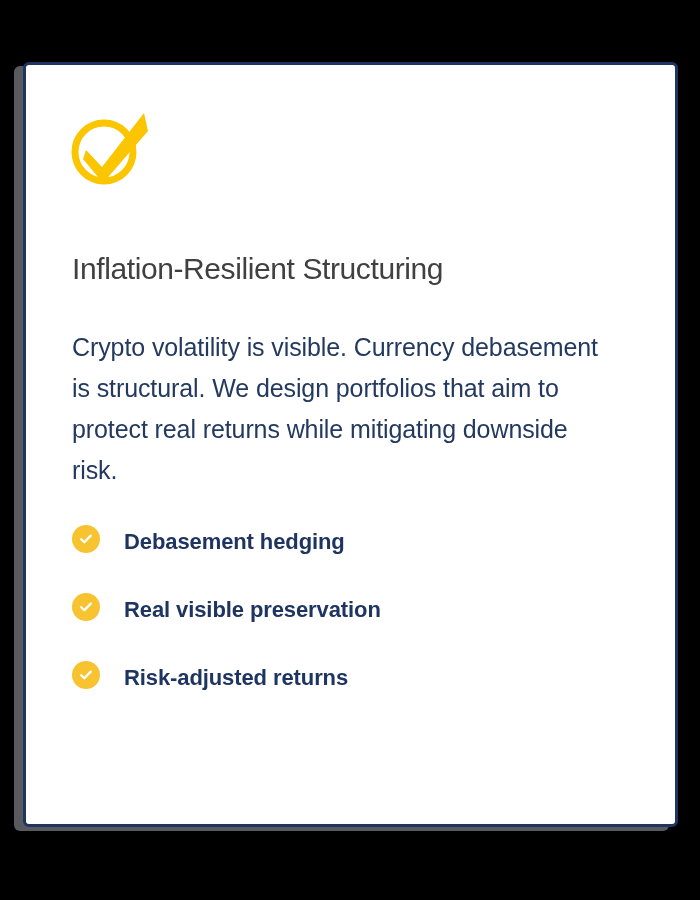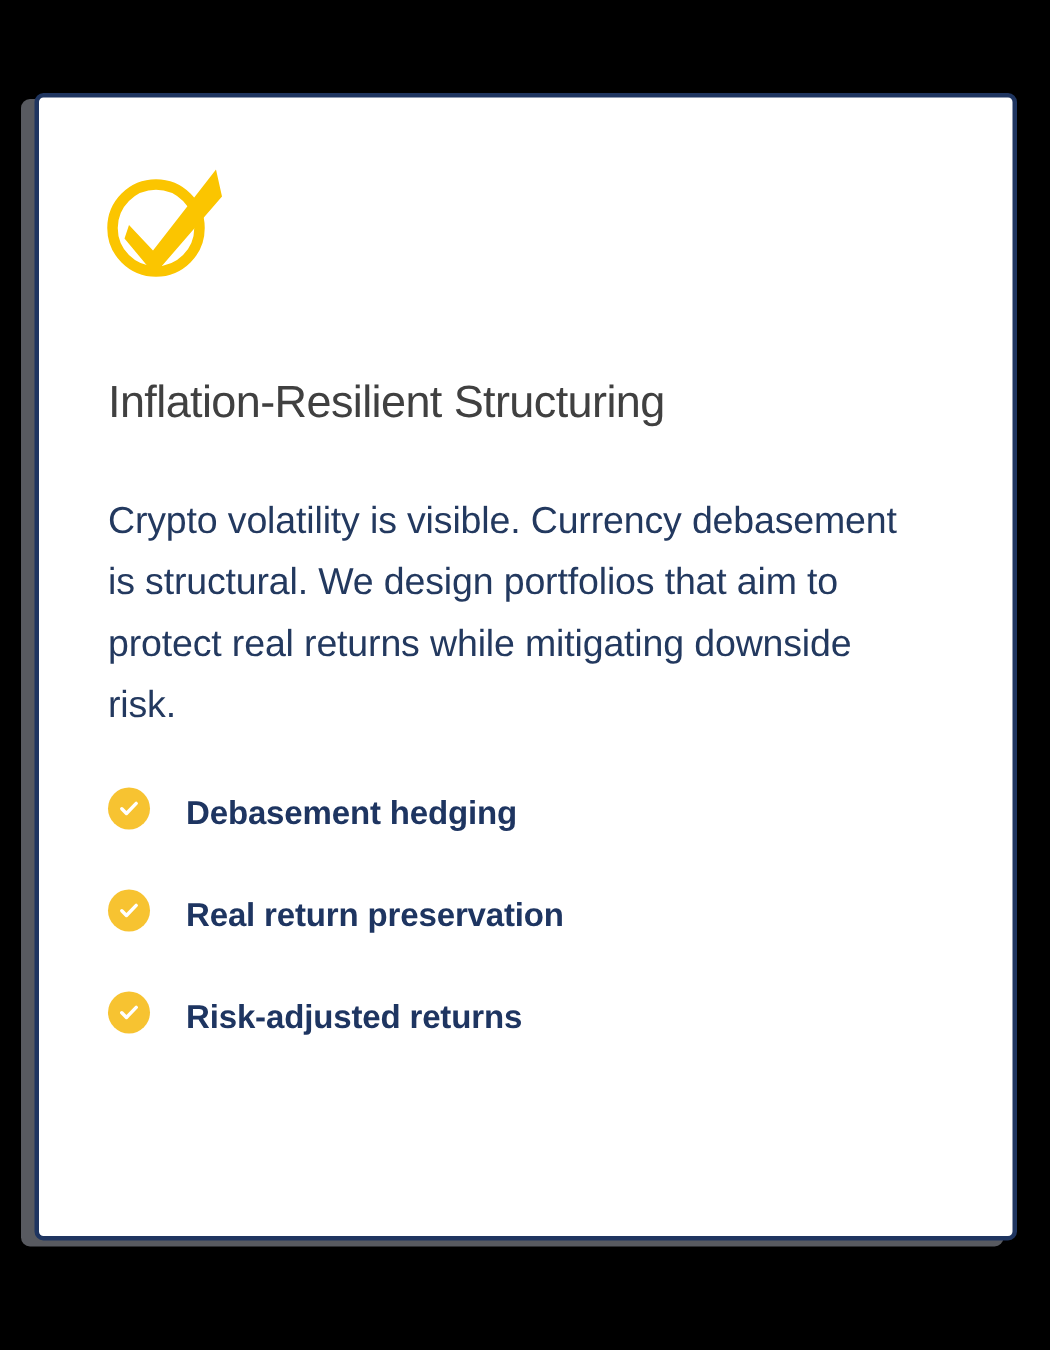--- a/index.html
+++ b/index.html
@@ -134,21 +134,21 @@
           </span>
           <span class="feature-label">Debasement hedging</span>
         </li>
 
         <li class="feature-item">
           <span class="feature-bullet">
             <svg width="16" height="16" viewBox="0 0 16 16" aria-hidden="true">
               <path d="M3.2 8.2 L6.3 11.3 L12.8 4.6" fill="none" stroke="#ffffff" stroke-width="2.3" stroke-linecap="round" stroke-linejoin="round"></path>
             </svg>
           </span>
-          <span class="feature-label">Real return preservation</span>
+          <span class="feature-label">Real visible preservation</span>
         </li>
 
         <li class="feature-item">
           <span class="feature-bullet">
             <svg width="16" height="16" viewBox="0 0 16 16" aria-hidden="true">
               <path d="M3.2 8.2 L6.3 11.3 L12.8 4.6" fill="none" stroke="#ffffff" stroke-width="2.3" stroke-linecap="round" stroke-linejoin="round"></path>
             </svg>
           </span>
           <span class="feature-label">Risk-adjusted returns</span>
         </li>

